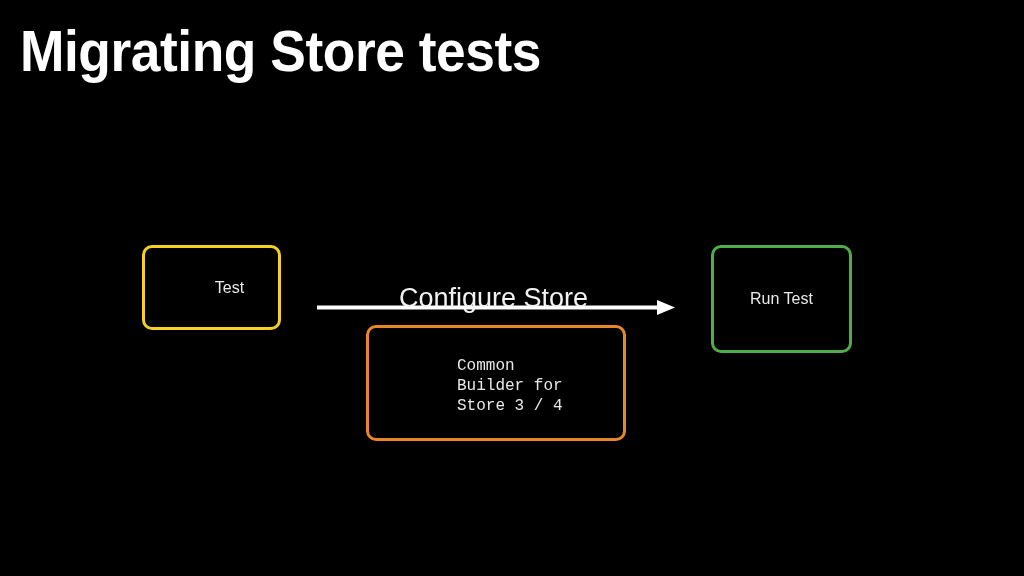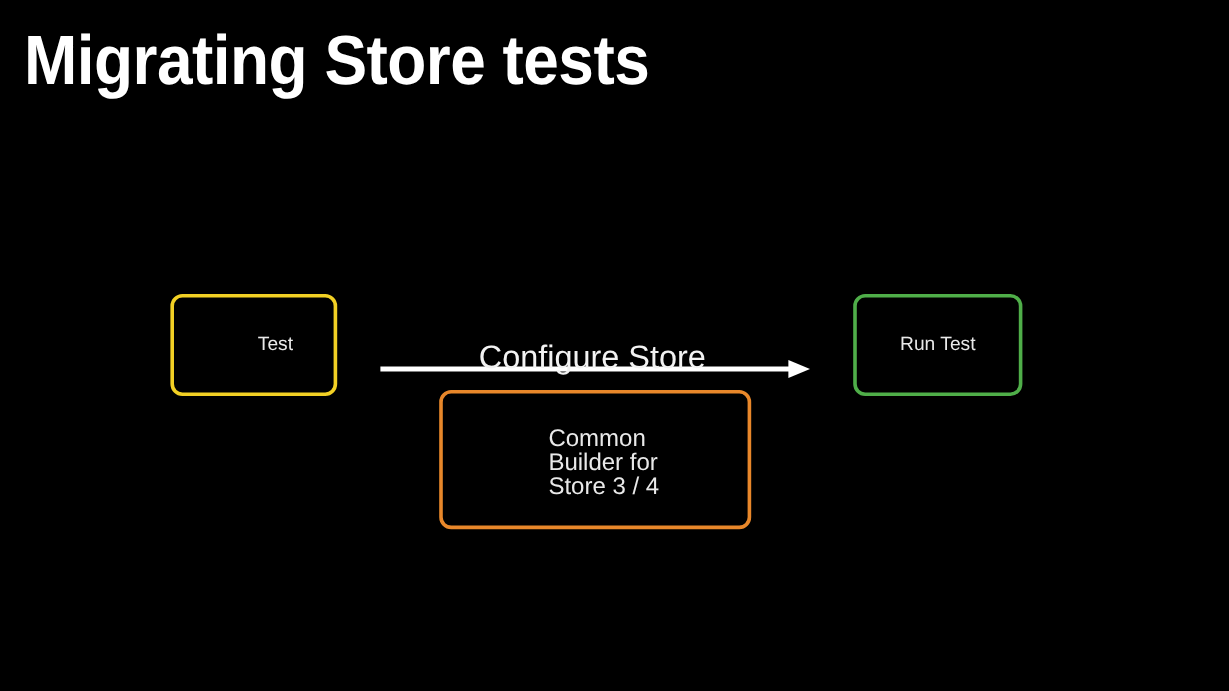--- a/index.html
+++ b/index.html
@@ -72,43 +72,44 @@
     border-width: 3px;
     border-color: #f2d024;
     padding-left: 36px;
   }
 
   
   #node-run-test {
     left: 711px;
     top: 245px;
     width: 141px;
-    height: 85px;
+    height: 108px;
     border-width: 3px;
     border-color: #4fae49;
   }
 
   
   #node-common-builder {
     left: 366px;
     top: 325px;
     width: 260px;
     height: 116px;
     border-width: 3px;
     border-color: #e8872a;
     display: block;
   }
 
   #node-common-builder .node-label {
     position: absolute;
     left: 88px;
     top: 28px;
     text-align: left;
-    font-size: 20px;
+    font-size: 16px;
     line-height: 20px;
+    font-family: Liberation Mono, monospace;
   }
 
   
   .edge-arrow {
     position: absolute;
     left: 315px;
     top: 296px;
     width: 362px;
     height: 24px;
   }

